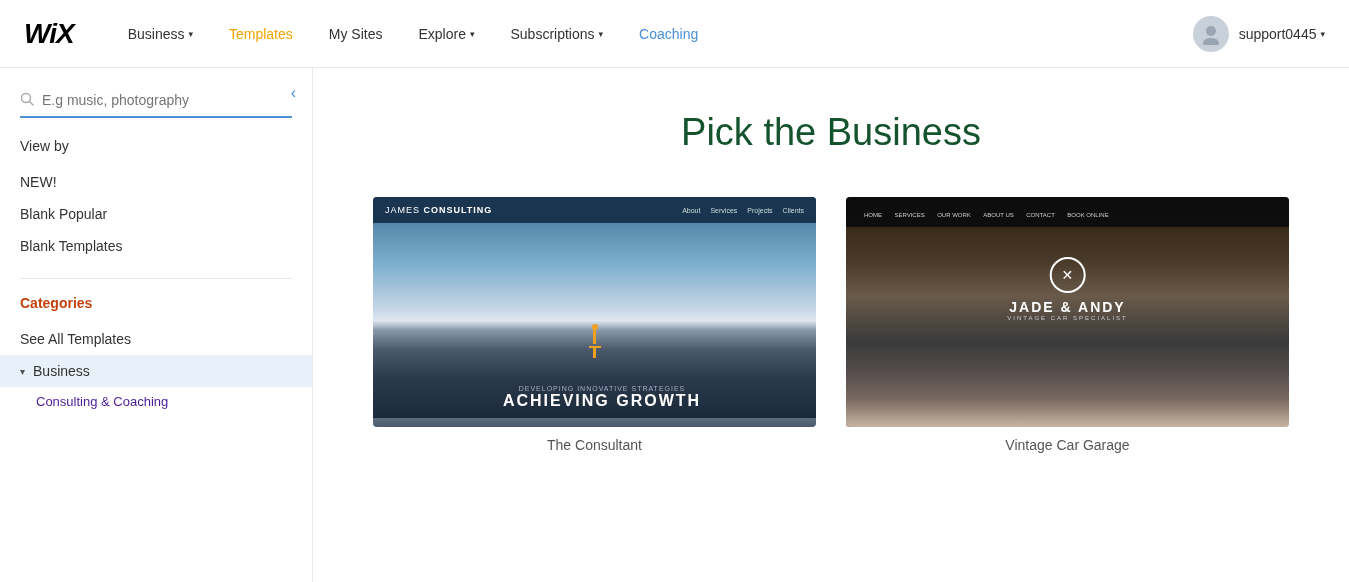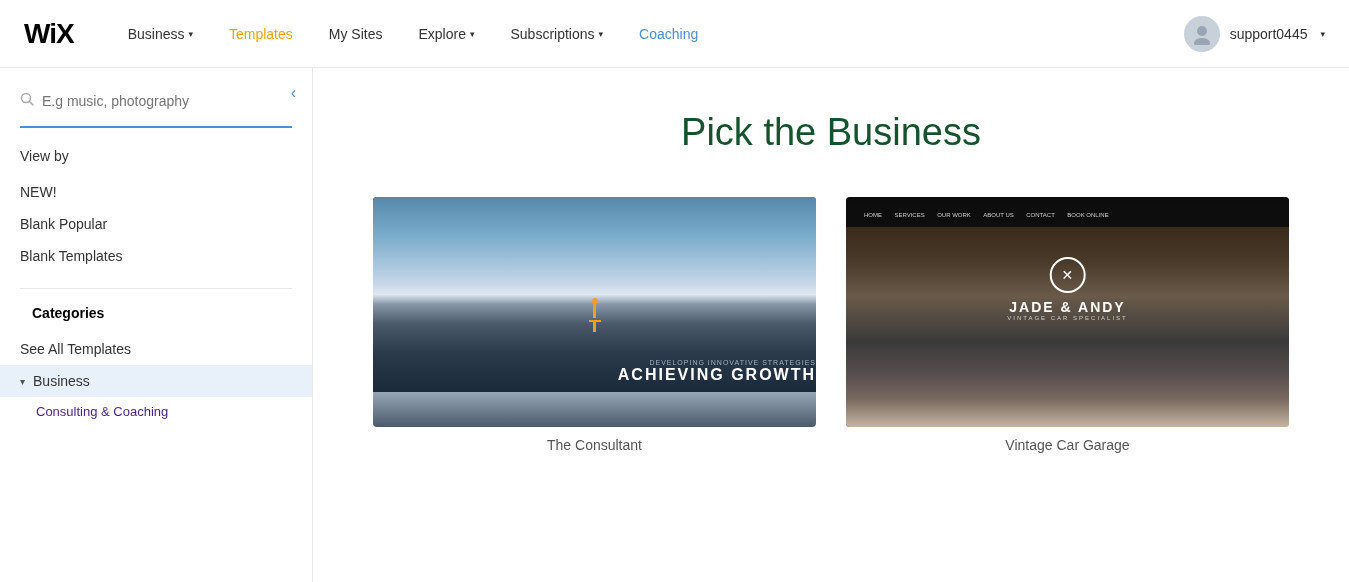--- a/index.html
+++ b/index.html
@@ -13,20 +13,21 @@
       padding: 0 24px;
       border-bottom: 1px solid #e8e8e8;
       background: #fff;
     }
     .logo {
       font-size: 28px;
       font-weight: 900;
       color: #000;
       letter-spacing: -1px;
       margin-right: 36px;
+      font-style: italic;
     }
     .nav {
       display: flex;
       align-items: center;
       gap: 0;
       flex: 1;
     }
     .nav-item {
       font-size: 14px;
       color: #333;
@@ -58,21 +59,21 @@
       align-items: center;
       justify-content: center;
       color: #fff;
       font-size: 18px;
     }
     .username {
       font-size: 14px;
       color: #333;
       display: flex;
       align-items: center;
-      gap: 13px;
+      gap: 4px;
     }
 
     
     .layout {
       display: flex;
       height: calc(582px - 68px);
     }
 
     
     .sidebar {
@@ -88,24 +89,24 @@
       position: absolute;
       top: 16px;
       right: 16px;
       color: #4a90d9;
       font-size: 16px;
       cursor: pointer;
     }
     .search-box {
       margin: 8px 20px 20px 20px;
       display: flex;
-      align-items: flex-end;
+      align-items: flex-start;
       gap: 8px;
       border-bottom: 2px solid #4a90d9;
-      padding-bottom: 17px;
+      padding-bottom: 7px;
     }
     .search-icon-svg {
       color: #999;
       font-size: 14px;
     }
     .search-input {
       border: none;
       outline: none;
       font-size: 14px;
       color: #999;
@@ -127,24 +128,23 @@
       cursor: pointer;
     }
     .sidebar-divider {
       height: 1px;
       background: #e8e8e8;
       margin: 16px 20px;
     }
     .categories-label {
       font-size: 14px;
       font-weight: 600;
-      color: #000000;
+      color: #c2410c;
       padding: 0 20px;
       margin-bottom: 12px;
-      margin-left: 12px;
     }
     .sidebar-item.active-item {
       background: #e8f0fa;
       color: #333;
       display: flex;
       align-items: center;
       gap: 8px;
     }
     .sidebar-item.active-item .chevron-down {
       font-size: 10px;
@@ -225,21 +225,21 @@
     }
     .thumb1-body {
       position: relative;
       height: 195px;
       background: linear-gradient(180deg, #4a7a9a 0%, #6a9aba 30%, #c8d8e8 55%, #90a8b8 65%, #3a4a5a 80%, #2a3a4a 100%);
     }
     .thumb1-bottom-text {
       position: absolute;
       bottom: 8px;
       left: 15px; right: 0;
-      text-align: right;
+      text-align: center;
       margin-top: 24px;
     }
     .thumb1-sub {
       font-size: 7px;
       color: #aac;
       text-transform: uppercase;
       letter-spacing: 1px;
     }
     .thumb1-main-text {
       font-size: 16px;
@@ -377,20 +377,31 @@
 
   <div class="main">
     <div class="main-title">
       <span>Pick the Business</span><br>
     </div>
 
     <div class="templates-grid">
 
       <div class="template-card">
         <div class="template-thumb template-thumb-1">
+          <div class="thumb1-header">
+            <div class="thumb1-logo-text">
+              <span style="font-weight:300">JAMES </span><span>CONSULTING</span>
+            </div>
+            <div class="thumb1-nav">
+              <span>About</span>
+              <span>Services</span>
+              <span>Projects</span>
+              <span>Clients</span>
+            </div>
+          </div>
           <div class="thumb1-body">
 
             <div style="position:absolute;top:0;left:0;right:0;bottom:0;background:linear-gradient(180deg,#5588aa 0%,#7aaccc 20%,#c8d8e8 45%,#e0e8f0 50%,#8898a8 55%,#4a5a6a 65%,#2a3a4a 80%,#1a2a3a 100%);"></div>
 
             <div style="position:absolute;bottom:60px;left:50%;transform:translateX(-50%);text-align:center;">
               <div style="width:6px;height:6px;background:#f0a020;border-radius:50%;margin:0 auto;"></div>
               <div style="width:3px;height:14px;background:#f0a020;margin:0 auto;"></div>
               <div style="width:12px;height:2px;background:#f0a020;margin-top:2px;"></div>
               <div style="width:3px;height:10px;background:#f0a020;margin:0 auto;"></div>
             </div>

